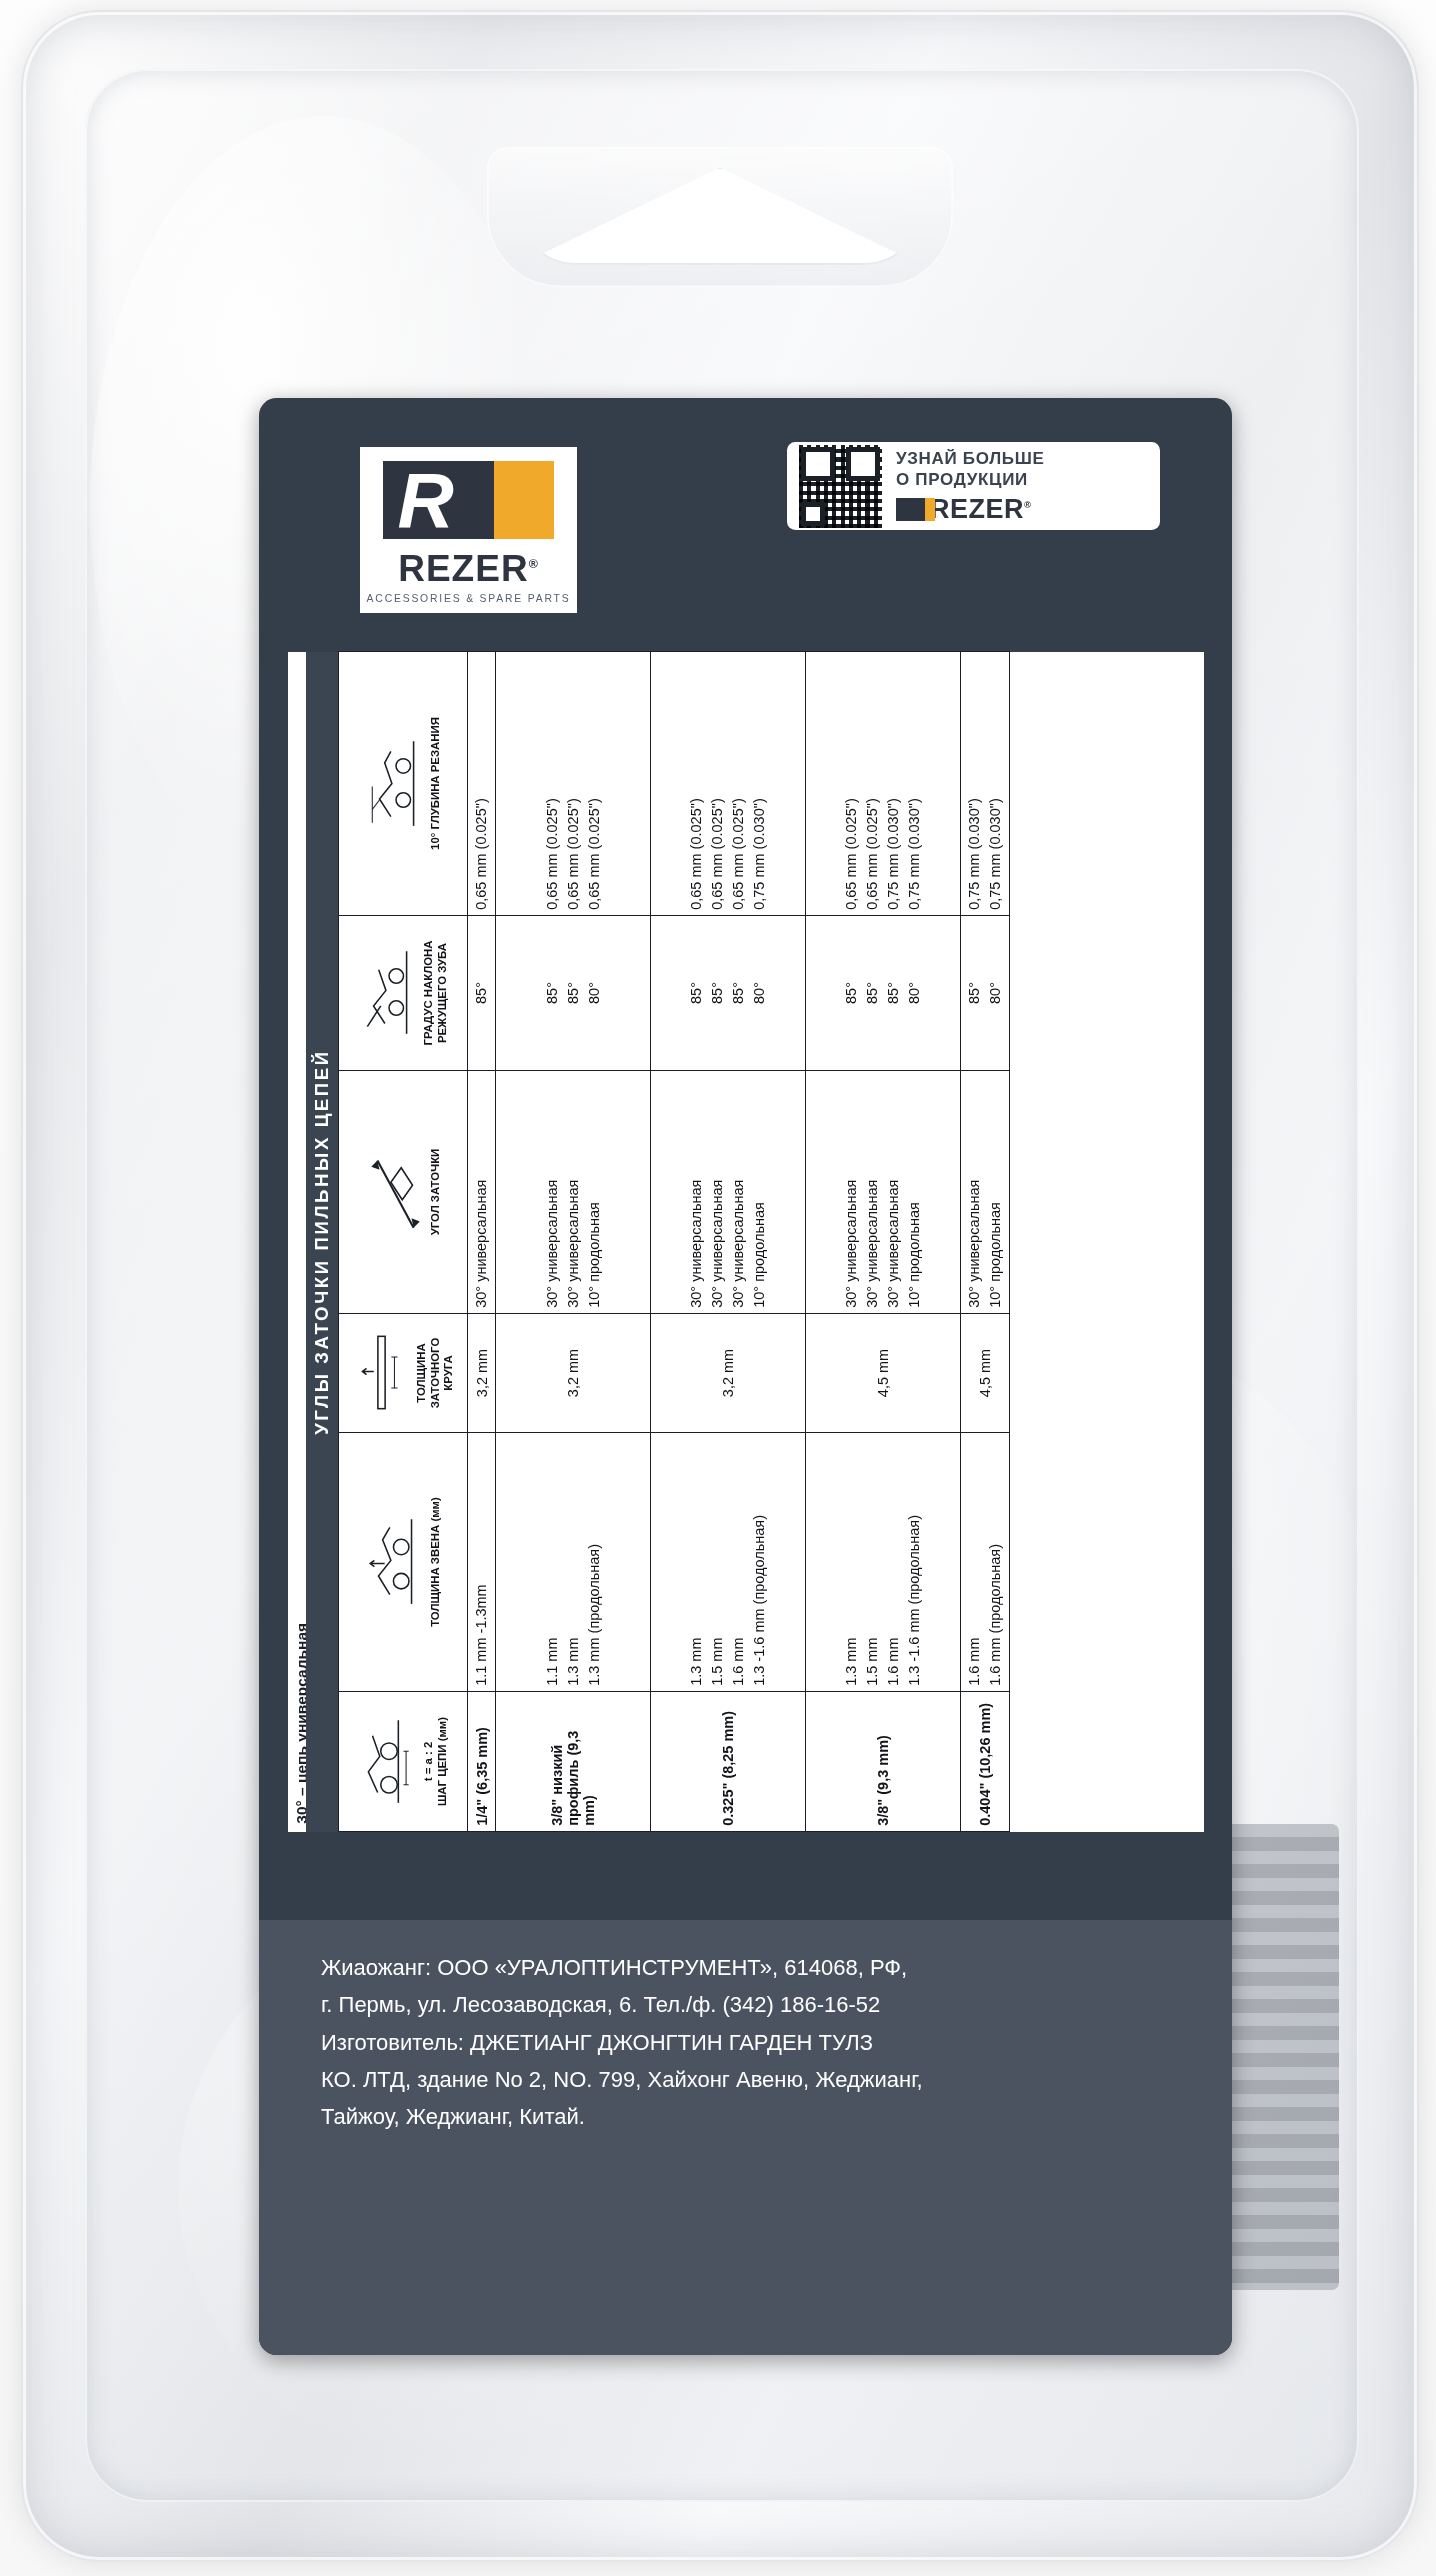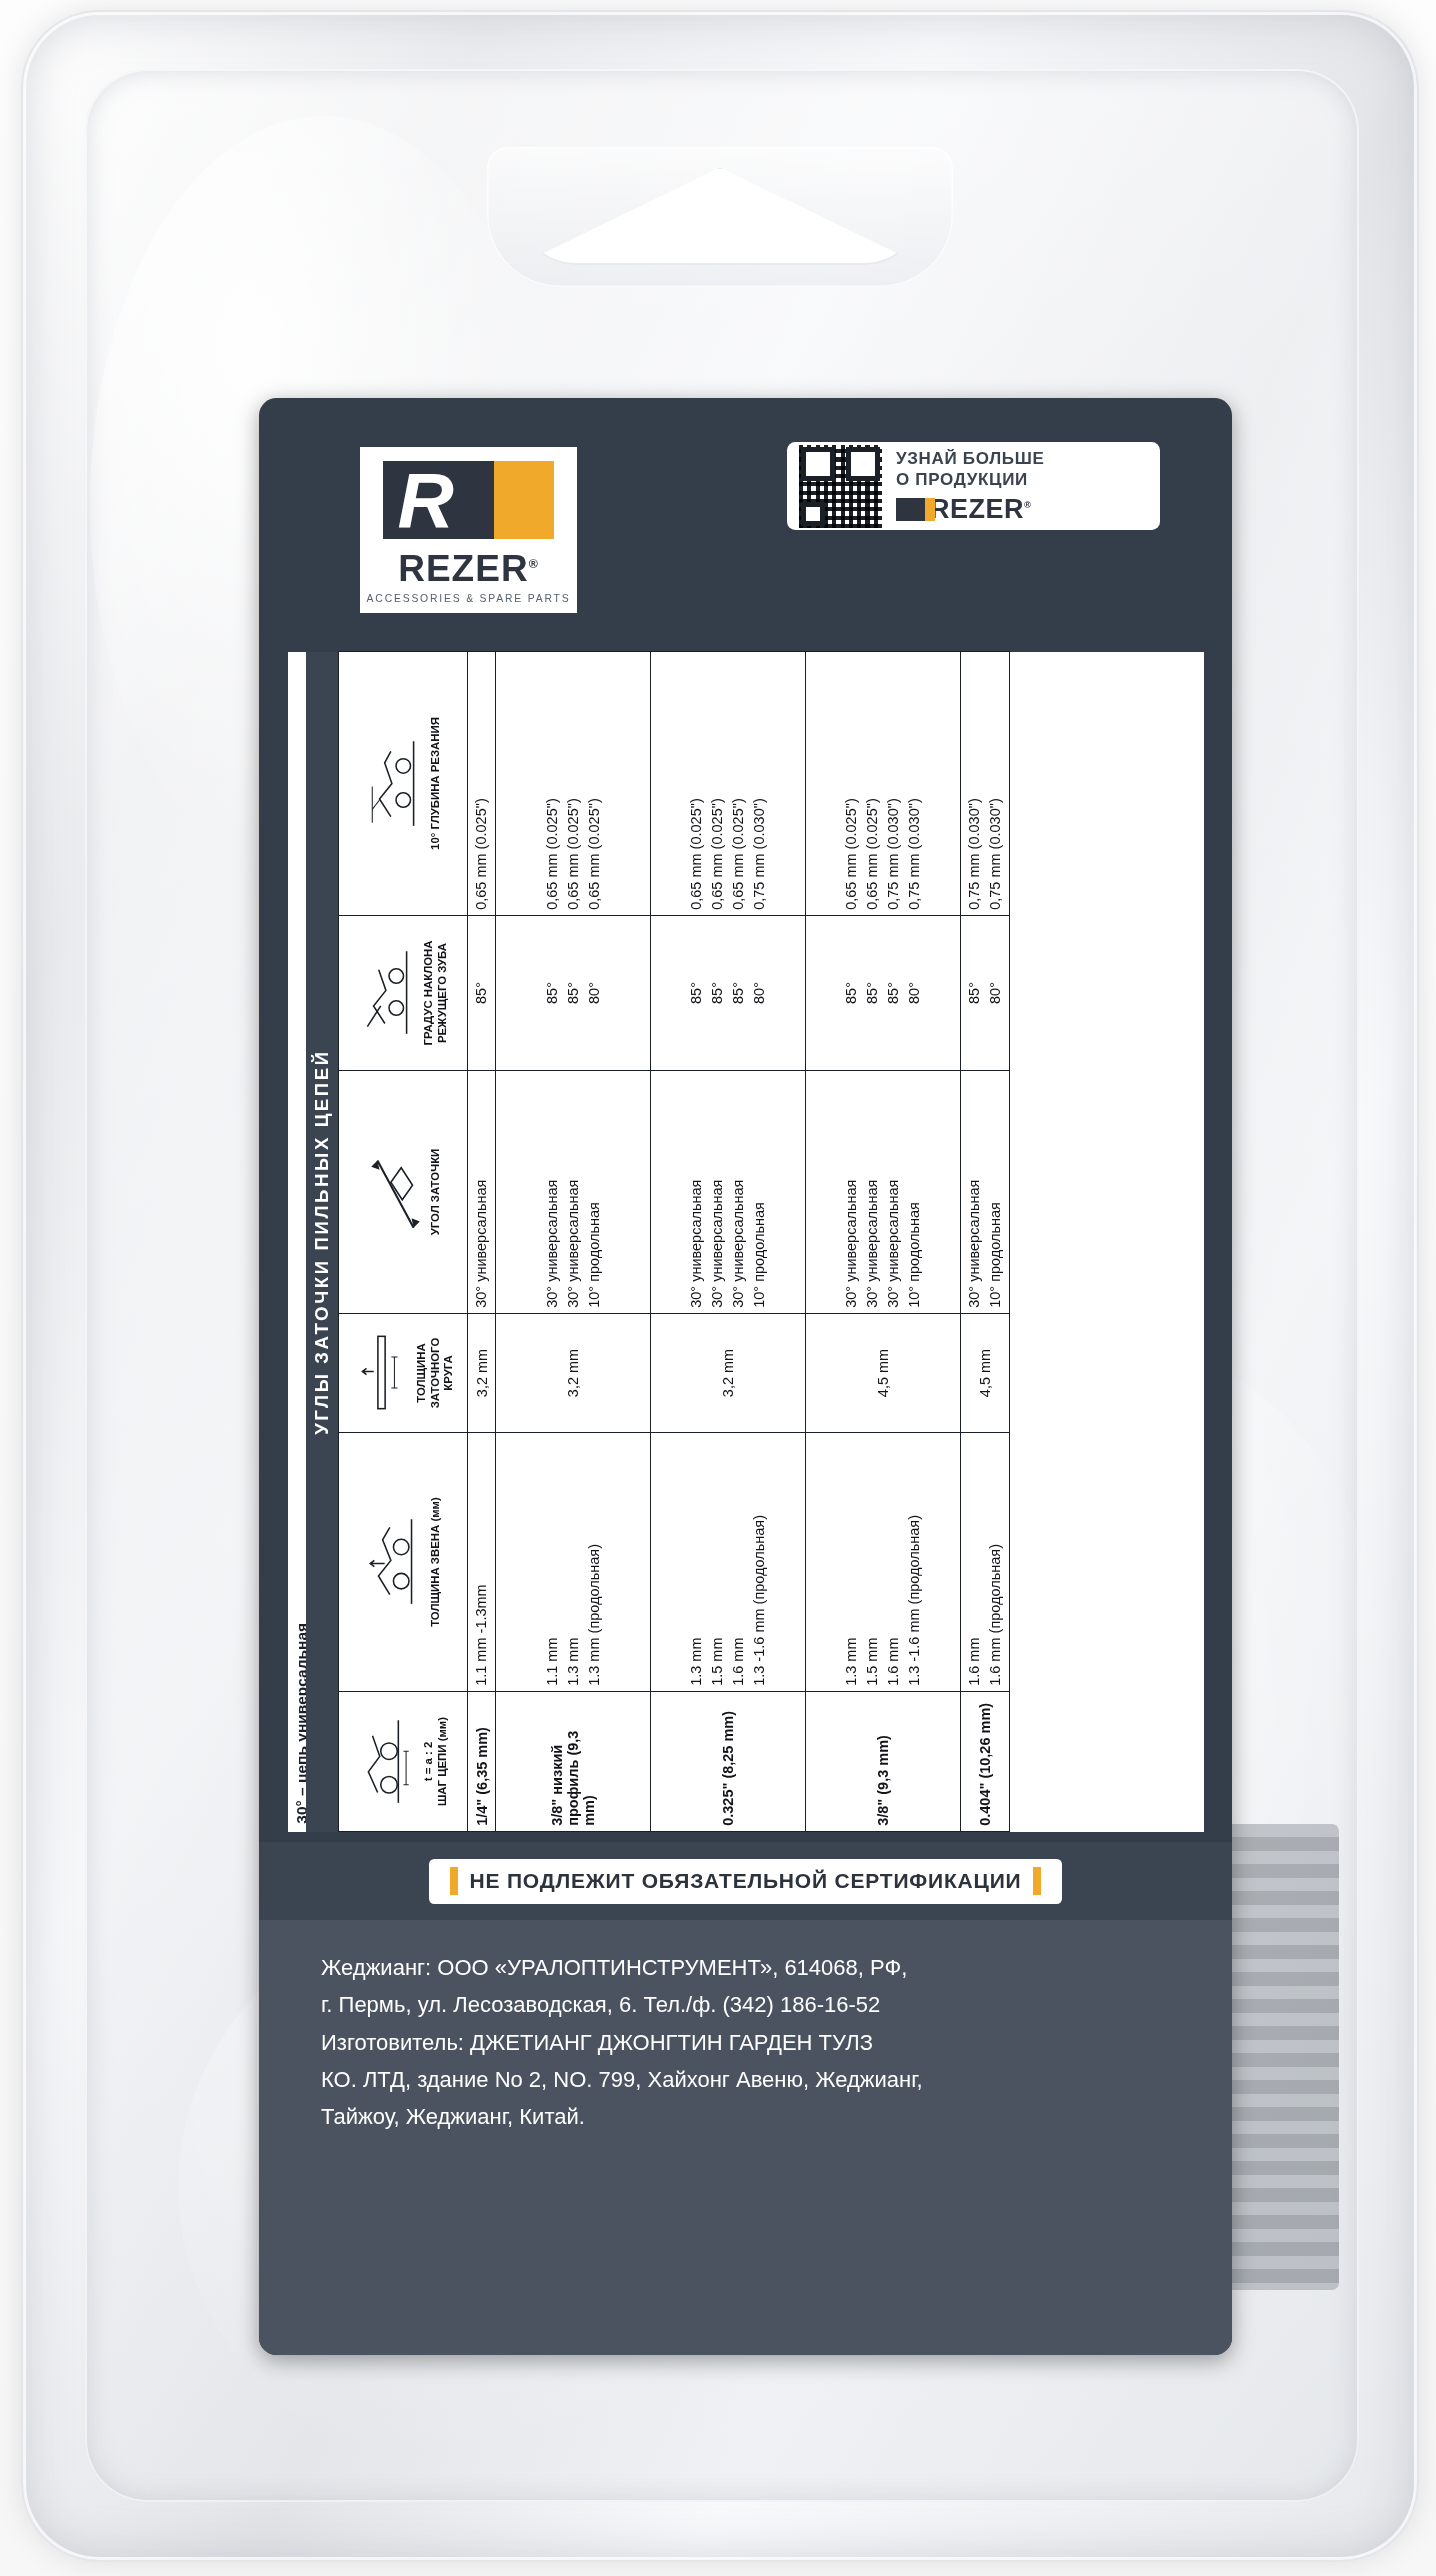--- a/index.html
+++ b/index.html
@@ -488,30 +488,23 @@
                 <td class="c-depth cell-lines">
                   <div>0,75 mm (0.030")</div>
                   <div>0,75 mm (0.030")</div>
                 </td>
               </tr>
             </tbody>
           </table>
         </div>
       </div>
 
-      <div class="cert">
-        <div class="cert-inner">
-          <span class="cert-bar"></span>
-          <span class="cert-txt">НЕ ПОДЛЕЖИТ ОБЯЗАТЕЛЬНОЙ СЕРТИФИКАЦИИ</span>
-          <span class="cert-bar"></span>
-        </div>
-      </div>
 
       <div class="footer">
-        <p>Жеджианг:  ООО «УРАЛОПТИНСТРУМЕНТ», 614068, РФ,</p>
+        <p>Жиаожанг:  ООО «УРАЛОПТИНСТРУМЕНТ», 614068, РФ,</p>
         <p>г. Пермь, ул. Лесозаводская, 6. Тел./ф. (342) 186-16-52</p>
         <p>Изготовитель:  ДЖЕТИАНГ ДЖОНГТИН ГАРДЕН ТУЛЗ</p>
         <p>КО. ЛТД, здание No 2, NO. 799, Хайхонг Авеню, Жеджианг,</p>
         <p>Тайжоу, Жеджианг,  Китай.</p>
       </div>
 
     </div>
   </div>
 </div>
 

